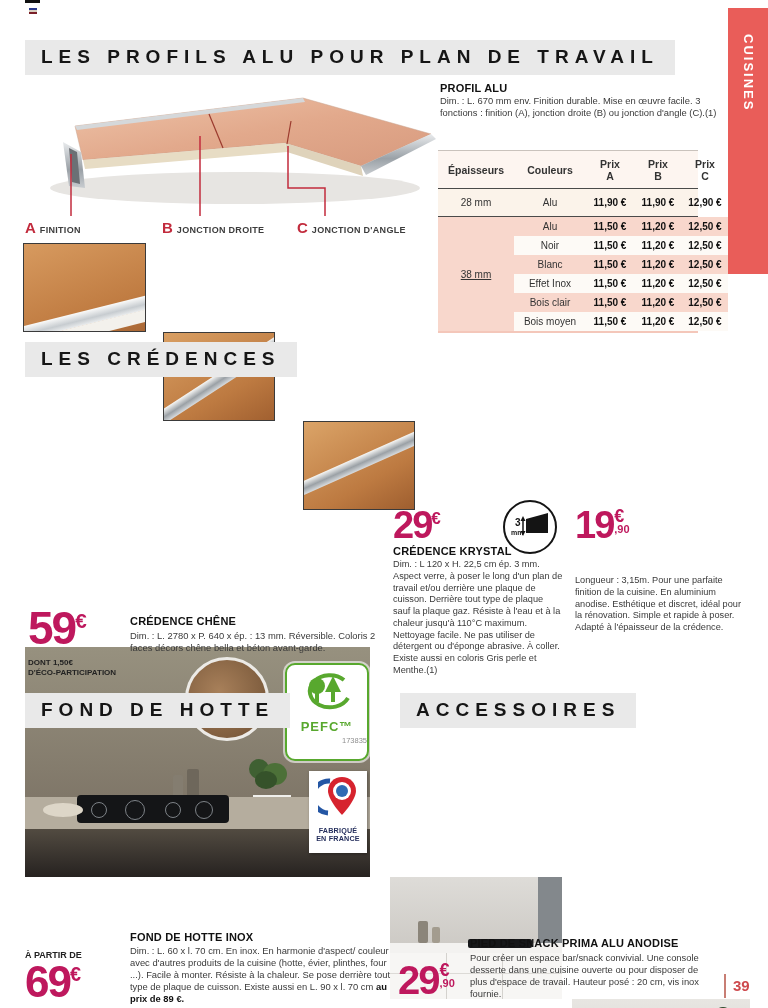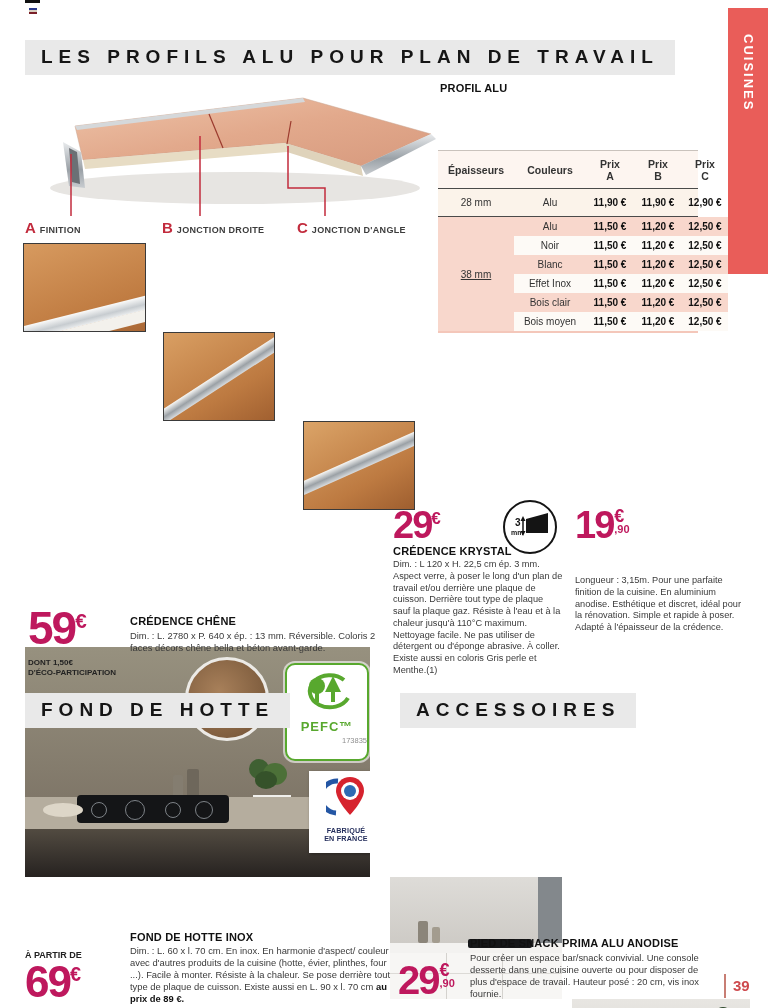--- a/index.html
+++ b/index.html
@@ -39,21 +39,21 @@
   .callout .lbl{color:#3c3c3c;font-weight:bold;font-size:9px;margin-left:4px;letter-spacing:0.3px;}
   .thumb{border:1px solid #3a3a3a;overflow:hidden;position:relative;}
   .metal-strip{position:absolute;width:160%;height:13px;left:-20%;
                background:linear-gradient(#f7f7f5,#9ba1a6 55%,#d8dcdf);transform:rotate(-33deg);}
   
   .scene{overflow:hidden;position:relative;}
   .badge-circle{border:2.5px solid #141414;border-radius:50%;background:#fff;display:flex;align-items:center;justify-content:center;}
   .pefc{background:#fff;border:2.5px solid #58a82e;border-radius:10px;text-align:center;box-shadow:0 0 0 2px rgba(255,255,255,.6);}
   .pefc .t1{color:#58a82e;font-weight:bold;font-size:13px;letter-spacing:1px;margin-top:1px;}
   .pefc .t2{color:#8f8f8f;font-size:7.5px;margin-top:2px;text-align:right;}
-  .frbadge{background:#fff;text-align:center;box-shadow:1px 1px 3px rgba(0,0,0,.35);padding-left:8px;}
+  .frbadge{background:#fff;text-align:center;box-shadow:1px 1px 3px rgba(0,0,0,.35);}
   .frbadge .t{color:#242e5c;font-weight:bold;font-size:7.2px;line-height:1.15;letter-spacing:0.2px;}
   .pagenum{color:#ce4a4e;font-weight:bold;font-size:15px;}
   b.tail{color:#111;}
 </style>
 </head>
 <body>
 
 <div class="page">
 
   <div class="abs" style="left:25px;top:0;width:15px;height:3px;background:#111;"></div>
@@ -114,20 +114,21 @@
     <div style="position:absolute;left:-10%;bottom:-6px;width:120%;height:12px;background:#f3f1ec;transform:rotate(-14deg);"></div>
   </div>
   <div class="abs thumb" style="left:163px;top:243px;width:110px;height:87px;background:linear-gradient(150deg,#d99f63,#bd7a41 65%,#a16030);">
     <div class="metal-strip" style="top:34px;"></div>
   </div>
   <div class="abs thumb" style="left:303px;top:243px;width:110px;height:87px;background:linear-gradient(150deg,#dba468,#bd7a41 65%,#9e5e2f);">
     <div class="metal-strip" style="top:30px;transform:rotate(-24deg);"></div>
   </div>
 
   <div class="abs pname" style="left:440px;top:82px;">PROFIL ALU</div>
+  <div class="abs ptext" style="left:440px;top:95px;width:296px;">Dim. : L. 670  mm env. Finition durable. Mise en œuvre facile. 3 fonctions : finition (A), jonction droite (B) ou jonction d'angle (C).(1)</div>
 
   <div class="abs ptable" style="left:438px;top:150px;">
     <div class="trow thead">
       <div>Épaisseurs</div>
       <div>Couleurs</div>
       <div><span>Prix</span><br><span>A</span></div>
       <div><span>Prix</span><br><span>B</span></div>
       <div><span>Prix</span><br><span>C</span></div>
     </div>
     <div class="trow g1">
@@ -159,20 +160,21 @@
       <div class="cpink pricecell">11,50 €</div>
       <div class="cpink pricecell">11,20 €</div>
       <div class="cpink pricecell">12,50 €</div>
       <div class="cwhite">Bois moyen</div>
       <div class="cwhite pricecell">11,50 €</div>
       <div class="cwhite pricecell">11,20 €</div>
       <div class="cwhite pricecell">12,50 €</div>
     </div>
   </div>
 
+  <div class="abs secbar" style="left:25px;top:342px;">LES CRÉDENCES</div>
 
   <div class="abs scene" style="left:25px;top:380px;width:345px;height:230px;background:linear-gradient(#97917f,#7e7567 70%,#6f675a);">
     <div style="position:absolute;left:160px;top:10px;width:78px;height:78px;border-radius:50%;border:3px solid #eceae6;background:radial-gradient(circle at 40% 40%,#a8805a,#6e4f33);"></div>
     <div style="position:absolute;left:148px;top:128px;width:10px;height:30px;background:#847d70;border-radius:2px;"></div>
     <div style="position:absolute;left:162px;top:122px;width:12px;height:36px;background:#6e675b;border-radius:2px;"></div>
     <div style="position:absolute;left:222px;top:112px;width:46px;height:40px;">
       <div style="position:absolute;left:2px;top:0;width:20px;height:20px;border-radius:50%;background:#3f6032;"></div>
       <div style="position:absolute;left:16px;top:4px;width:24px;height:22px;border-radius:50%;background:#4c7038;"></div>
       <div style="position:absolute;left:8px;top:12px;width:22px;height:18px;border-radius:50%;background:#35522a;"></div>
     </div>

